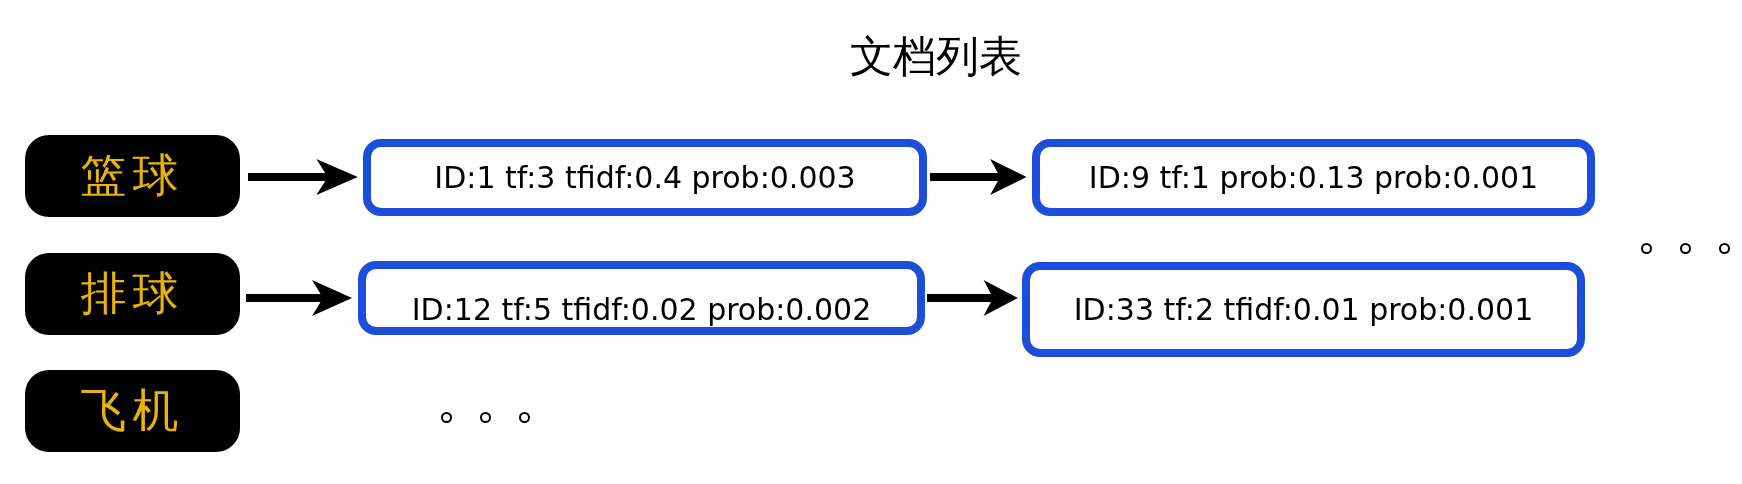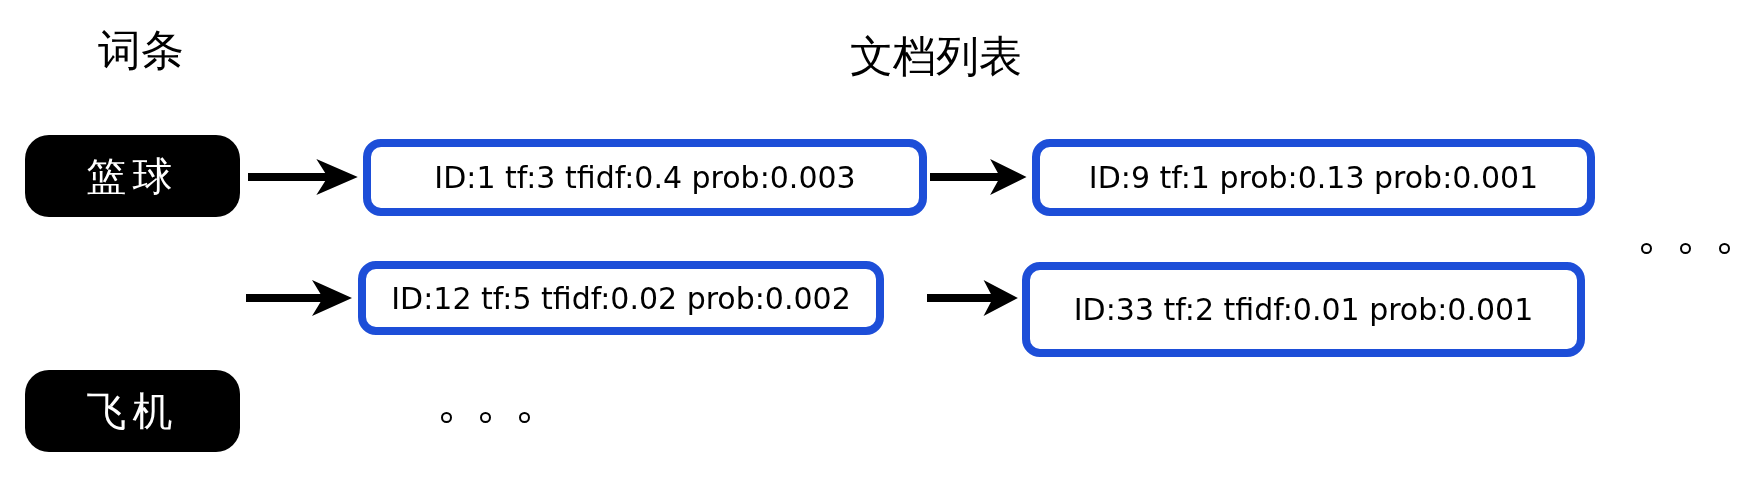--- a/index.html
+++ b/index.html
@@ -17,26 +17,26 @@
     font-size: 43px;
     line-height: 1.1;
     color: #000000;
     white-space: nowrap;
   }
   .term-box {
     left: 25px;
     width: 215px;
     height: 82px;
     background: #000000;
-    color: #ffffff;
+    color: #eab308;
     border-radius: 24px;
     display: flex;
     align-items: center;
     justify-content: center;
-    font-size: 40px;
+    font-size: 46px;
     letter-spacing: 6px;
     white-space: nowrap;
   }
   .posting-box {
     background: #ffffff;
     border: 8px solid #1d4ed8;
     border-radius: 18px;
     display: flex;
     align-items: center;
     justify-content: center;
@@ -52,21 +52,20 @@
     border-radius: 50%;
     background: #ffffff;
     box-sizing: border-box;
   }
 </style>
 </head>
 <body>
 
 <div id="canvas">
 
-  <div class="abs title" style="left:98px; top:27px;">词条</div>
 
   <div class="abs title" style="left:850px; top:33px;text-align:center;">文档列表</div>
 
   <div class="abs term-box" style="top:135px;">
     <span>篮球</span>
   </div>
 
   <svg class="abs arrow-svg" style="left:248px; top:157px;" width="116" height="40" viewBox="0 0 112 40" preserveAspectRatio="none">
     <line x1="0" y1="20" x2="82" y2="20" stroke="#000000" stroke-width="8"></line>
     <polygon points="66,2 106,20 66,38 77,20" fill="#000000"></polygon>
@@ -82,27 +81,30 @@
   </svg>
 
   <div class="abs posting-box" style="left:1032px; top:139px; width:563px; height:77px;">
     <span>ID:9 tf:1 prob:0.13 prob:0.001</span>
   </div>
 
   <div class="abs dot" style="left:1641px; top:243px;"></div>
   <div class="abs dot" style="left:1680px; top:243px;"></div>
   <div class="abs dot" style="left:1719px; top:243px;"></div>
 
+  <div class="abs term-box" style="top:253px;">
+    <span>排球</span>
+  </div>
 
   <svg class="abs arrow-svg" style="left:246px; top:278px;" width="112" height="40" viewBox="0 0 112 40" preserveAspectRatio="none">
     <line x1="0" y1="20" x2="82" y2="20" stroke="#000000" stroke-width="8"></line>
     <polygon points="66,2 106,20 66,38 77,20" fill="#000000"></polygon>
   </svg>
 
-  <div class="abs posting-box" style="left:358px; top:261px; width:526px; height:74px;">
+  <div class="abs posting-box" style="left:358px; top:261px; width:567px; height:74px;align-items:flex-end;">
     <span>ID:12 tf:5 tfidf:0.02 prob:0.002</span>
   </div>
 
   <svg class="abs arrow-svg" style="left:927px; top:278px;" width="96" height="40" viewBox="0 0 112 40" preserveAspectRatio="none">
     <line x1="0" y1="20" x2="82" y2="20" stroke="#000000" stroke-width="8"></line>
     <polygon points="66,2 106,20 66,38 77,20" fill="#000000"></polygon>
   </svg>
 
   <div class="abs posting-box" style="left:1022px; top:262px; width:563px; height:95px;">
     <span>ID:33 tf:2 tfidf:0.01 prob:0.001</span>

